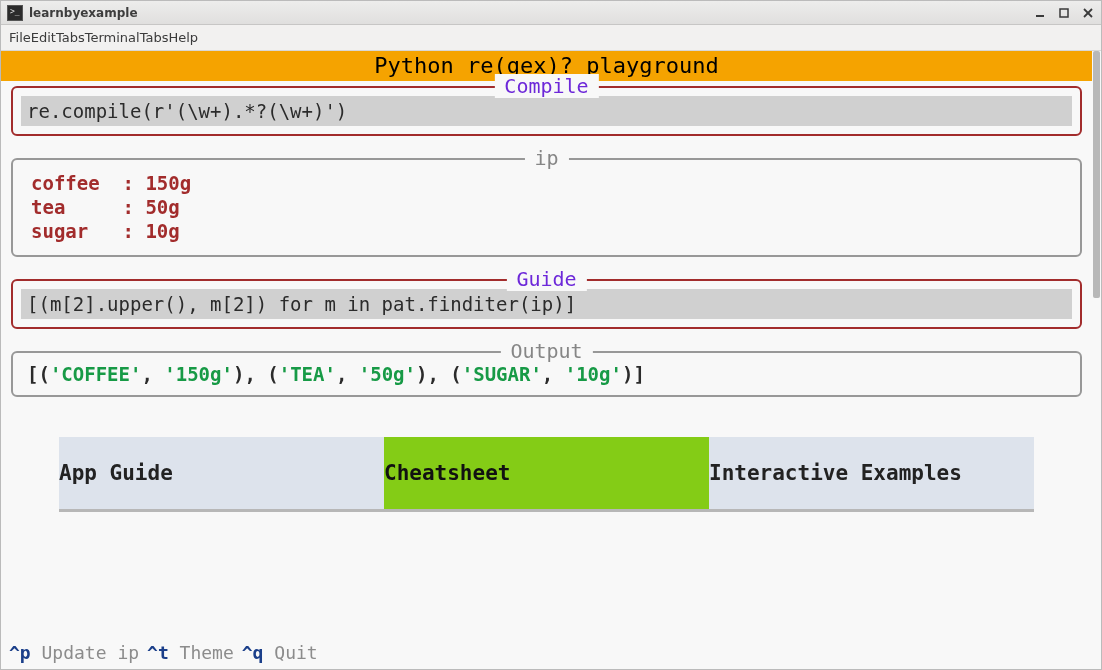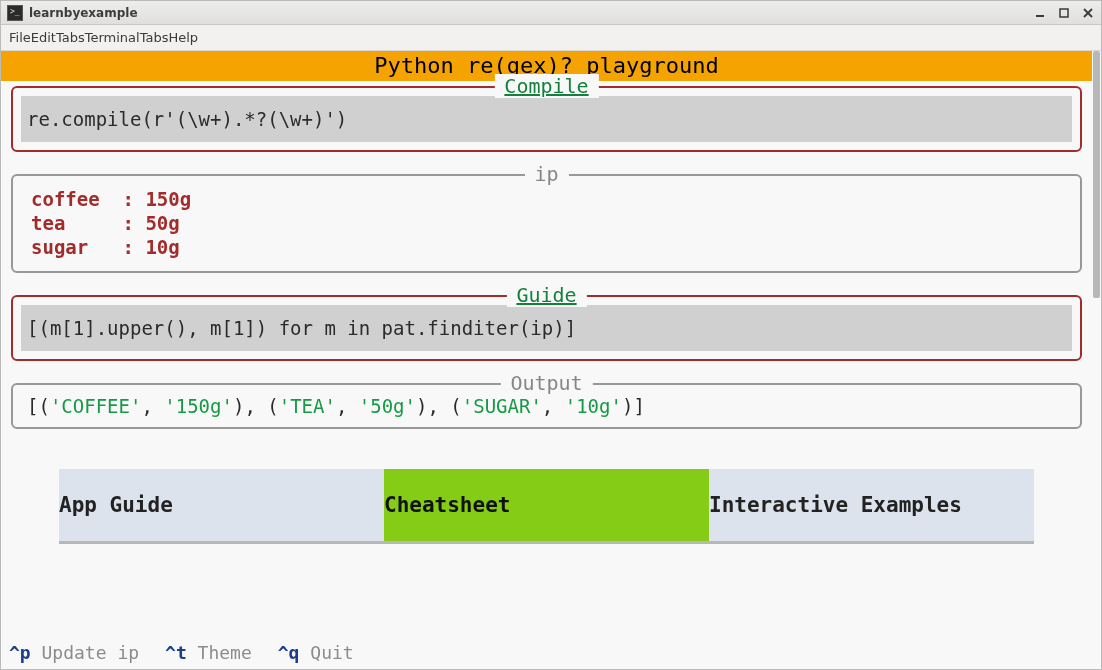--- a/index.html
+++ b/index.html
@@ -124,43 +124,43 @@
     position: absolute;
     top: -14px;
     left: 50%;
     transform: translateX(-50%);
     background: #f8f8f8;
     padding: 0 10px;
     font-size: 20px;
     font-weight: normal;
   }
   .panel.red { border-color: #a22c2c; }
-  .panel.red .panel-title { color: #15803d; text-decoration: underline; }
+  .panel.red .panel-title { color: #6d28d9; }
   .panel.gray { border-color: #989898; }
   .panel.gray .panel-title { color: #868686; }
 
   .input-line {
     background: #d0d0d0;
-    padding: 12px 6px;
+    padding: 4px 6px;
     font-size: 19px;
     color: #2b2b2b;
     white-space: pre;
   }
   .ip-body {
     padding: 4px 10px;
     font-size: 19px;
     font-weight: bold;
     color: #a22c2c;
     white-space: pre;
     line-height: 1.25;
   }
   .output-body {
     padding: 2px 6px;
     font-size: 19px;
-    font-weight: normal;
+    font-weight: bold;
     color: #2b2b2b;
     white-space: pre;
   }
   .output-body .g { color: #179a46; }
 
   
   .tabs-wrap {
     padding: 0 58px;
     margin-top: 18px;
   }
@@ -182,21 +182,21 @@
     color: #111;
   }
 
   
   .footer {
     margin-top: auto;
     padding: 5px 8px 6px;
     font-size: 18px;
     color: #8c8c8c;
     display: flex;
-    gap: 26px;
+    gap: 8px;
     align-items: center;
   }
   .footer .key { color: #1b3f8a; font-weight: bold; }
 </style>
 </head>
 <body>
 
 <div class="titlebar">
   <div class="titlebar-icon"></div>
   <div class="titlebar-title">learnbyexample</div>
@@ -242,21 +242,21 @@
 
       <div class="panel gray">
         <div class="panel-title mono">ip</div>
         <div class="ip-body mono">coffee  : 150g
 tea     : 50g
 sugar   : 10g</div>
       </div>
 
       <div class="panel red">
         <div class="panel-title mono">Guide</div>
-        <div class="input-line mono">[(m[1].upper(), m[1]) for m in pat.finditer(ip)]</div>
+        <div class="input-line mono">[(m[2].upper(), m[2]) for m in pat.finditer(ip)]</div>
       </div>
 
       <div class="panel gray">
         <div class="panel-title mono">Output</div>
         <div class="output-body mono" id="output-body">[(<span class="g">'COFFEE'</span>, <span class="g">'150g'</span>), (<span class="g">'TEA'</span>, <span class="g">'50g'</span>), (<span class="g">'SUGAR'</span>, <span class="g">'10g'</span>)]</div>
       </div>
     </div>
 
     <div class="tabs-wrap">
       <div class="tabs" id="tabs">

